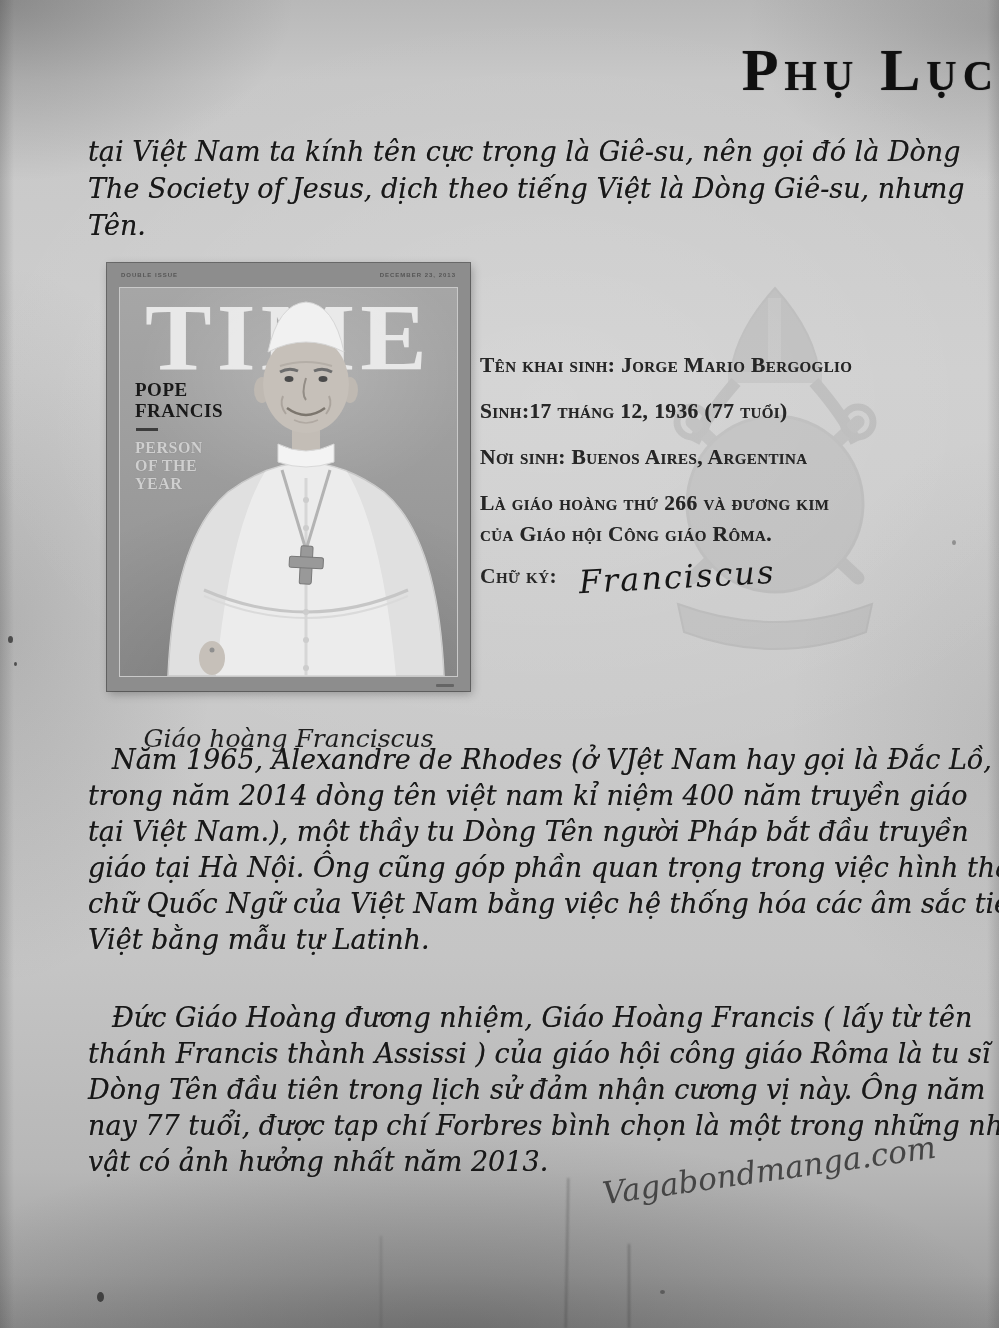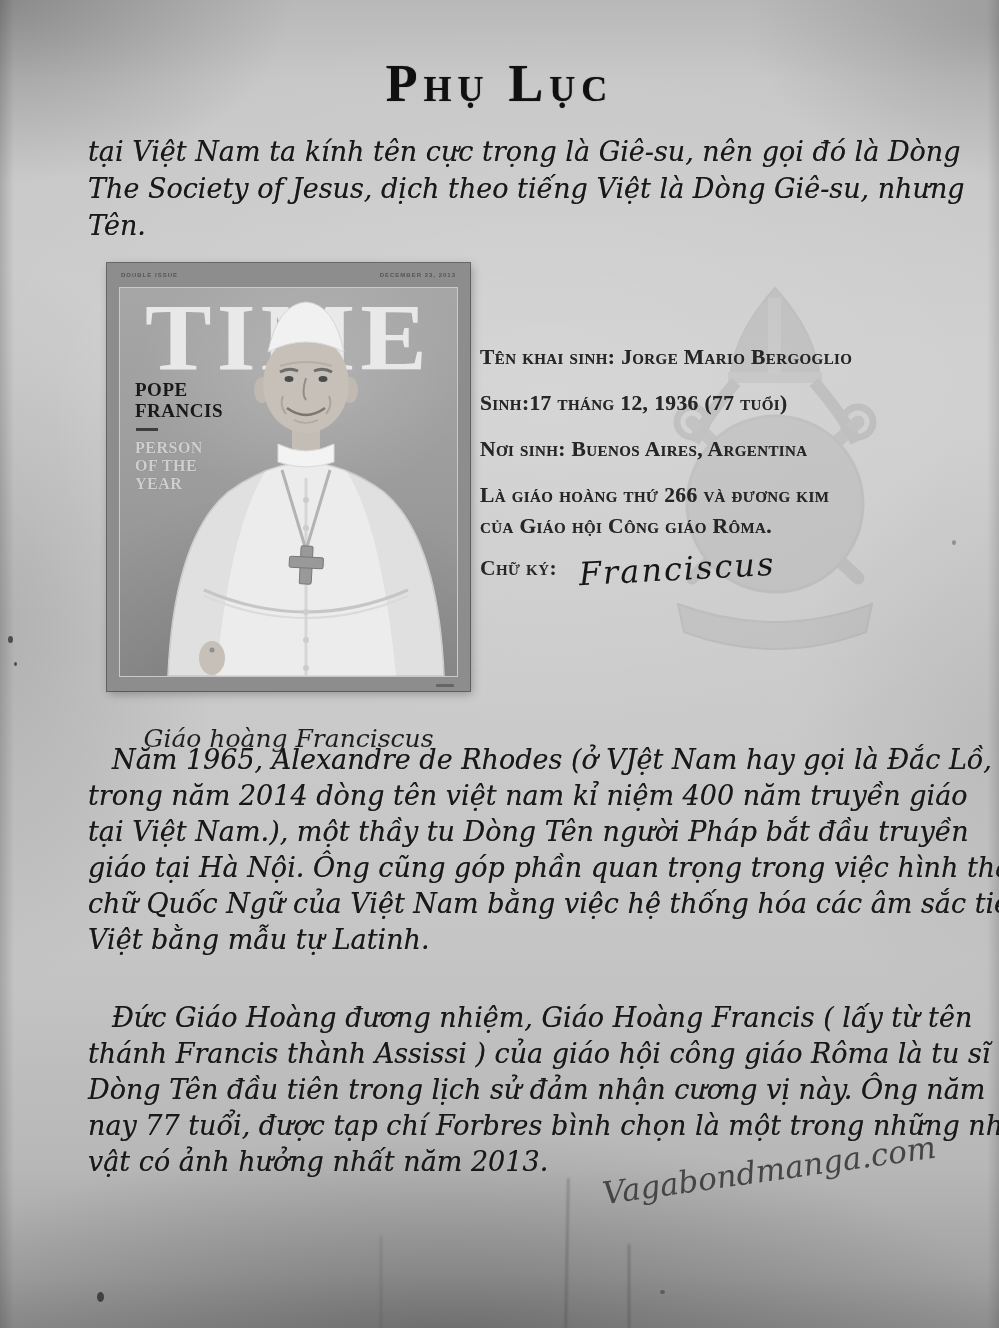--- a/index.html
+++ b/index.html
@@ -12,22 +12,22 @@
       radial-gradient(ellipse 300px 500px at 0% 47%, rgba(60,60,60,.18), transparent 72%),
       radial-gradient(ellipse 360px 220px at 100% 2%, rgba(50,50,50,.22), transparent 70%),
       radial-gradient(ellipse 300px 420px at 100% 55%, rgba(90,90,90,.12), transparent 70%),
       radial-gradient(ellipse 760px 280px at 45% 101%, rgba(40,40,40,.32), transparent 75%),
       linear-gradient(90deg, rgba(40,40,40,.20) 0, rgba(40,40,40,0) 14px),
       linear-gradient(270deg, rgba(40,40,40,.16) 0, rgba(40,40,40,0) 12px),
       linear-gradient(180deg,#b8b8b8 0%,#c7c7c7 6%,#cecece 28%,#cacaca 52%,#c5c5c5 72%,#b7b7b7 88%,#a2a2a2 96%,#8e8e8e 100%);
   }
   
   .title{
-    position:absolute;left:0;right:0;top:54px;text-align:center;
-    font-variant:small-caps;font-weight:700;font-size:52px;letter-spacing:6px;
+    position:absolute;left:0;right:0;top:36px;text-align:right;
+    font-variant:small-caps;font-weight:700;font-size:60px;letter-spacing:6px;
     color:#101010;text-shadow:0 0 1px rgba(0,0,0,.55);
   }
   
   .script{position:absolute;left:88px;font-style:italic;font-family:"DejaVu Serif",serif;
     font-size:27px;color:#181818;text-shadow:0 0 .5px rgba(0,0,0,.5);}
   .script .ln{white-space:nowrap;line-height:37px;}
   .intro{top:133px;}
   .history{top:742px;}
   .history .ln{line-height:36px;}
   .current{top:1000px;}
@@ -65,21 +65,21 @@
   .head-rule{width:22px;height:3px;background:#3c3c3c;margin:7px 0 8px 1px;}
   .subhead{font-family:"Liberation Serif",serif;font-weight:700;font-size:16px;
     line-height:1.12;letter-spacing:.5px;color:#cfcfcf;text-shadow:0 0 1px rgba(80,80,80,.4);}
   .credit-mark{position:absolute;right:16px;bottom:4px;width:18px;height:3px;
     background:rgba(70,70,70,.55);border-radius:1px;}
   .caption{
     position:absolute;left:107px;top:698px;width:363px;text-align:center;
     font-style:italic;font-family:"DejaVu Serif",serif;font-size:25px;color:#1f1f1f;margin-top:26px;
   }
   
-  .facts{position:absolute;left:480px;top:342px;z-index:2;}
+  .facts{position:absolute;left:480px;top:350px;z-index:2;}
   .fact{font-variant:small-caps;font-weight:700;font-size:21.5px;letter-spacing:.4px;
     color:#262626;line-height:31px;white-space:nowrap;text-shadow:0 0 .5px rgba(0,0,0,.4);}
   .fact+.fact{margin-top:15px;}
   .sig-row{margin-top:14px;display:flex;align-items:flex-start;text-align:center;}
   .sig-label{font-variant:small-caps;font-weight:700;font-size:21.5px;color:#262626;
     letter-spacing:.4px;}
   .sig-name{margin-left:22px;font-family:"DejaVu Serif",serif;font-style:italic;
     font-size:32px;color:#161616;transform:rotate(-3deg) translateY(-6px);
     letter-spacing:2px;}
   

